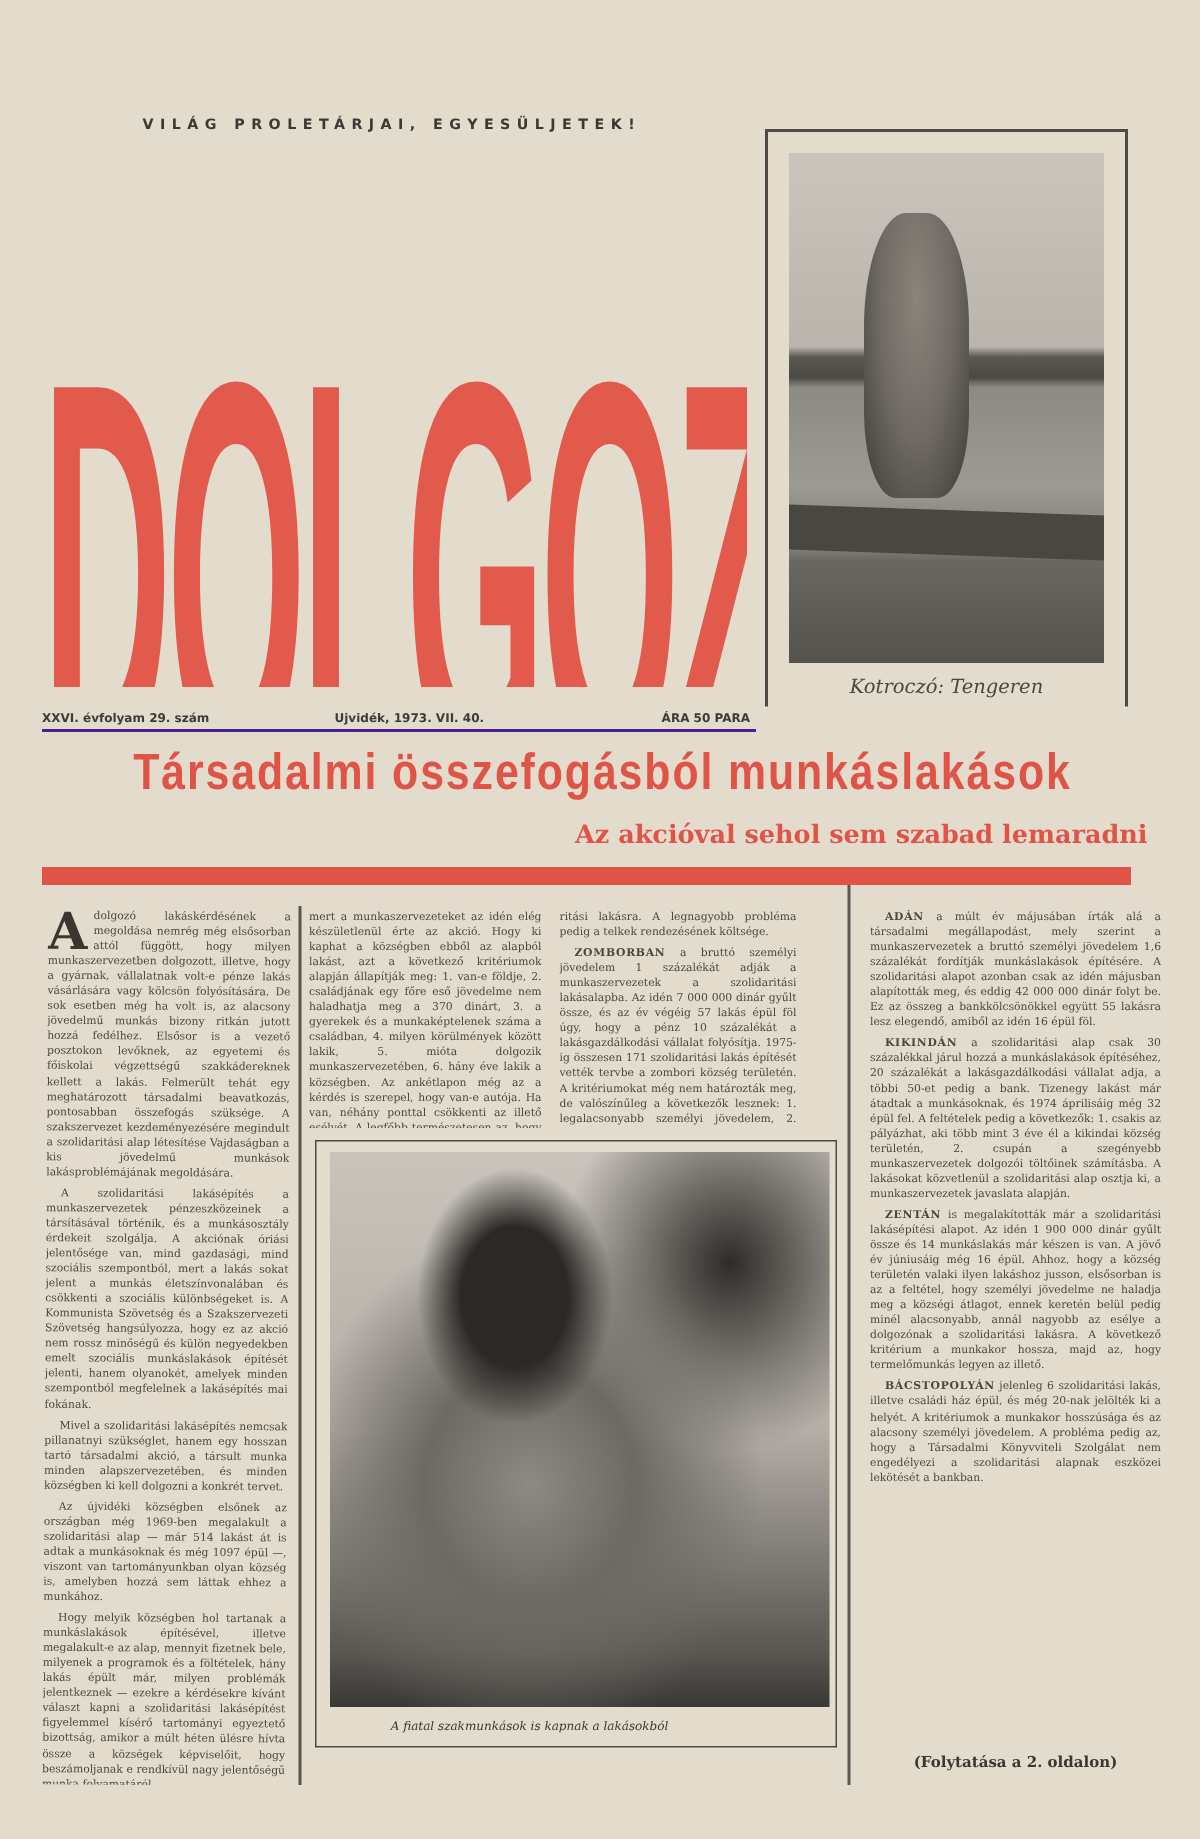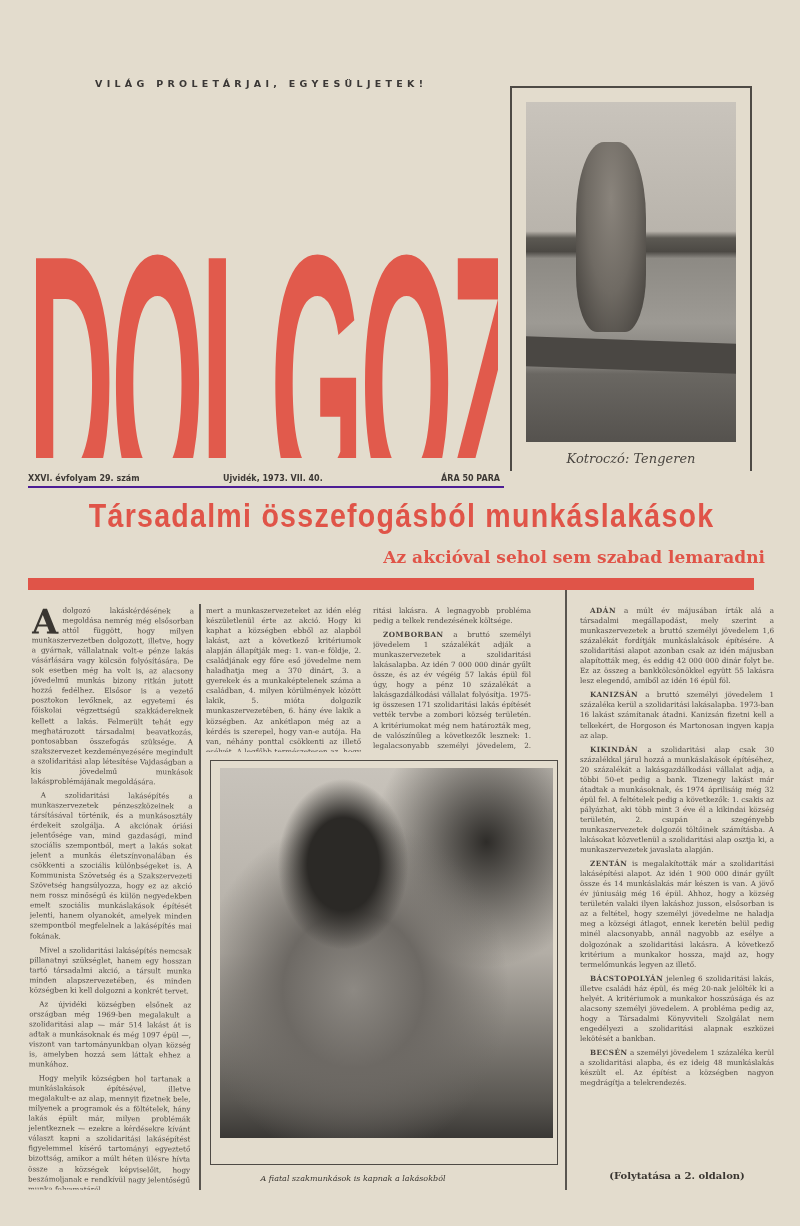--- a/index.html
+++ b/index.html
@@ -89,21 +89,21 @@
   .photo2 {
     left:220px; top:768px; width:333px; height:370px;
     background:
       radial-gradient(ellipse at 37% 26%, #2b2926 0%, #2b2926 12%, transparent 22%),
       radial-gradient(ellipse at 40% 60%, #8d8983 0%, #6d6964 25%, transparent 55%),
       radial-gradient(ellipse at 80% 20%, #2e2c29 0%, transparent 30%),
       linear-gradient(180deg, #c8c3bb 0%, #b3aea6 50%, #5a5752 90%, #3a3835 100%);
   }
   .caption2 {
     left:210px; top:1146px; width:286px; text-align:center;
-    font-style:italic; font-size:8px; color:#3a3631;margin-top:28px;
+    font-style:italic; font-size:8px; color:#3a3631;
   }
   .continue {
     left:580px; top:1170px; width:194px; text-align:center;
     font-weight:bold; font-size:10px; color:#3a3631;
   }
   .strong { font-weight:bold; letter-spacing:0.5px; }
 </style>
 </head>
 <body>
 
@@ -151,20 +151,18 @@
 </div>
 
 <div class="abs photo-box2"></div>
 <div class="abs photo2"></div>
 <div class="abs caption2">A fiatal szakmunkások is kapnak a lakásokból</div>
 
 <div class="abs vrule" style="left:565px;top:590px;height:600px;"></div>
 
 <div class="abs col col4">
   <p><span class="strong">ADÁN</span><span> a múlt év májusában írták alá a társadalmi megállapodást, mely szerint a munkaszervezetek a bruttó személyi jövedelem 1,6 százalékát fordítják munkáslakások építésére. A szolidaritási alapot azonban csak az idén májusban alapították meg, és eddig 42 000 000 dinár folyt be. Ez az összeg a bankkölcsönökkel együtt 55 lakásra lesz elegendő, amiből az idén 16 épül föl.</span></p>
-  <p><span class="strong">KANIZSÁN</span><span> a bruttó személyi jövedelem 1 százaléka kerül a szolidaritási lakásalapba. 1973-ban 16 lakást számítanak átadni. Kanizsán fizetni kell a telkekért, de Horgoson és Martonosan ingyen kapja az alap.</span></p>
   <p><span class="strong">KIKINDÁN</span><span> a szolidaritási alap csak 30 százalékkal járul hozzá a munkáslakások építéséhez, 20 százalékát a lakásgazdálkodási vállalat adja, a többi 50-et pedig a bank. Tizenegy lakást már átadtak a munkásoknak, és 1974 áprilisáig még 32 épül fel. A feltételek pedig a következők: 1. csakis az pályázhat, aki több mint 3 éve él a kikindai község területén, 2. csupán a szegényebb munkaszervezetek dolgozói töltőinek számításba. A lakásokat közvetlenül a szolidaritási alap osztja ki, a munkaszervezetek javaslata alapján.</span></p>
   <p><span class="strong">ZENTÁN</span><span> is megalakították már a szolidaritási lakásépítési alapot. Az idén 1 900 000 dinár gyűlt össze és 14 munkáslakás már készen is van. A jövő év júniusáig még 16 épül. Ahhoz, hogy a község területén valaki ilyen lakáshoz jusson, elsősorban is az a feltétel, hogy személyi jövedelme ne haladja meg a községi átlagot, ennek keretén belül pedig minél alacsonyabb, annál nagyobb az esélye a dolgozónak a szolidaritási lakásra. A következő kritérium a munkakor hossza, majd az, hogy termelőmunkás legyen az illető.</span></p>
   <p><span class="strong">BÁCSTOPOLYÁN</span><span> jelenleg 6 szolidaritási lakás, illetve családi ház épül, és még 20-nak jelölték ki a helyét. A kritériumok a munkakor hosszúsága és az alacsony személyi jövedelem. A probléma pedig az, hogy a Társadalmi Könyvviteli Szolgálat nem engedélyezi a szolidaritási alapnak eszközei lekötését a bankban.</span></p>
-  <p><span class="strong">BECSÉN</span><span> a személyi jövedelem 1 százaléka kerül a szolidaritási alapba, és ez ideig 48 munkáslakás készült el. Az építést a községben nagyon megdrágítja a telekrendezés.</span></p>
 </div>
 
 <div class="abs continue">(Folytatása a 2. oldalon)</div>
 
 </body></html>

